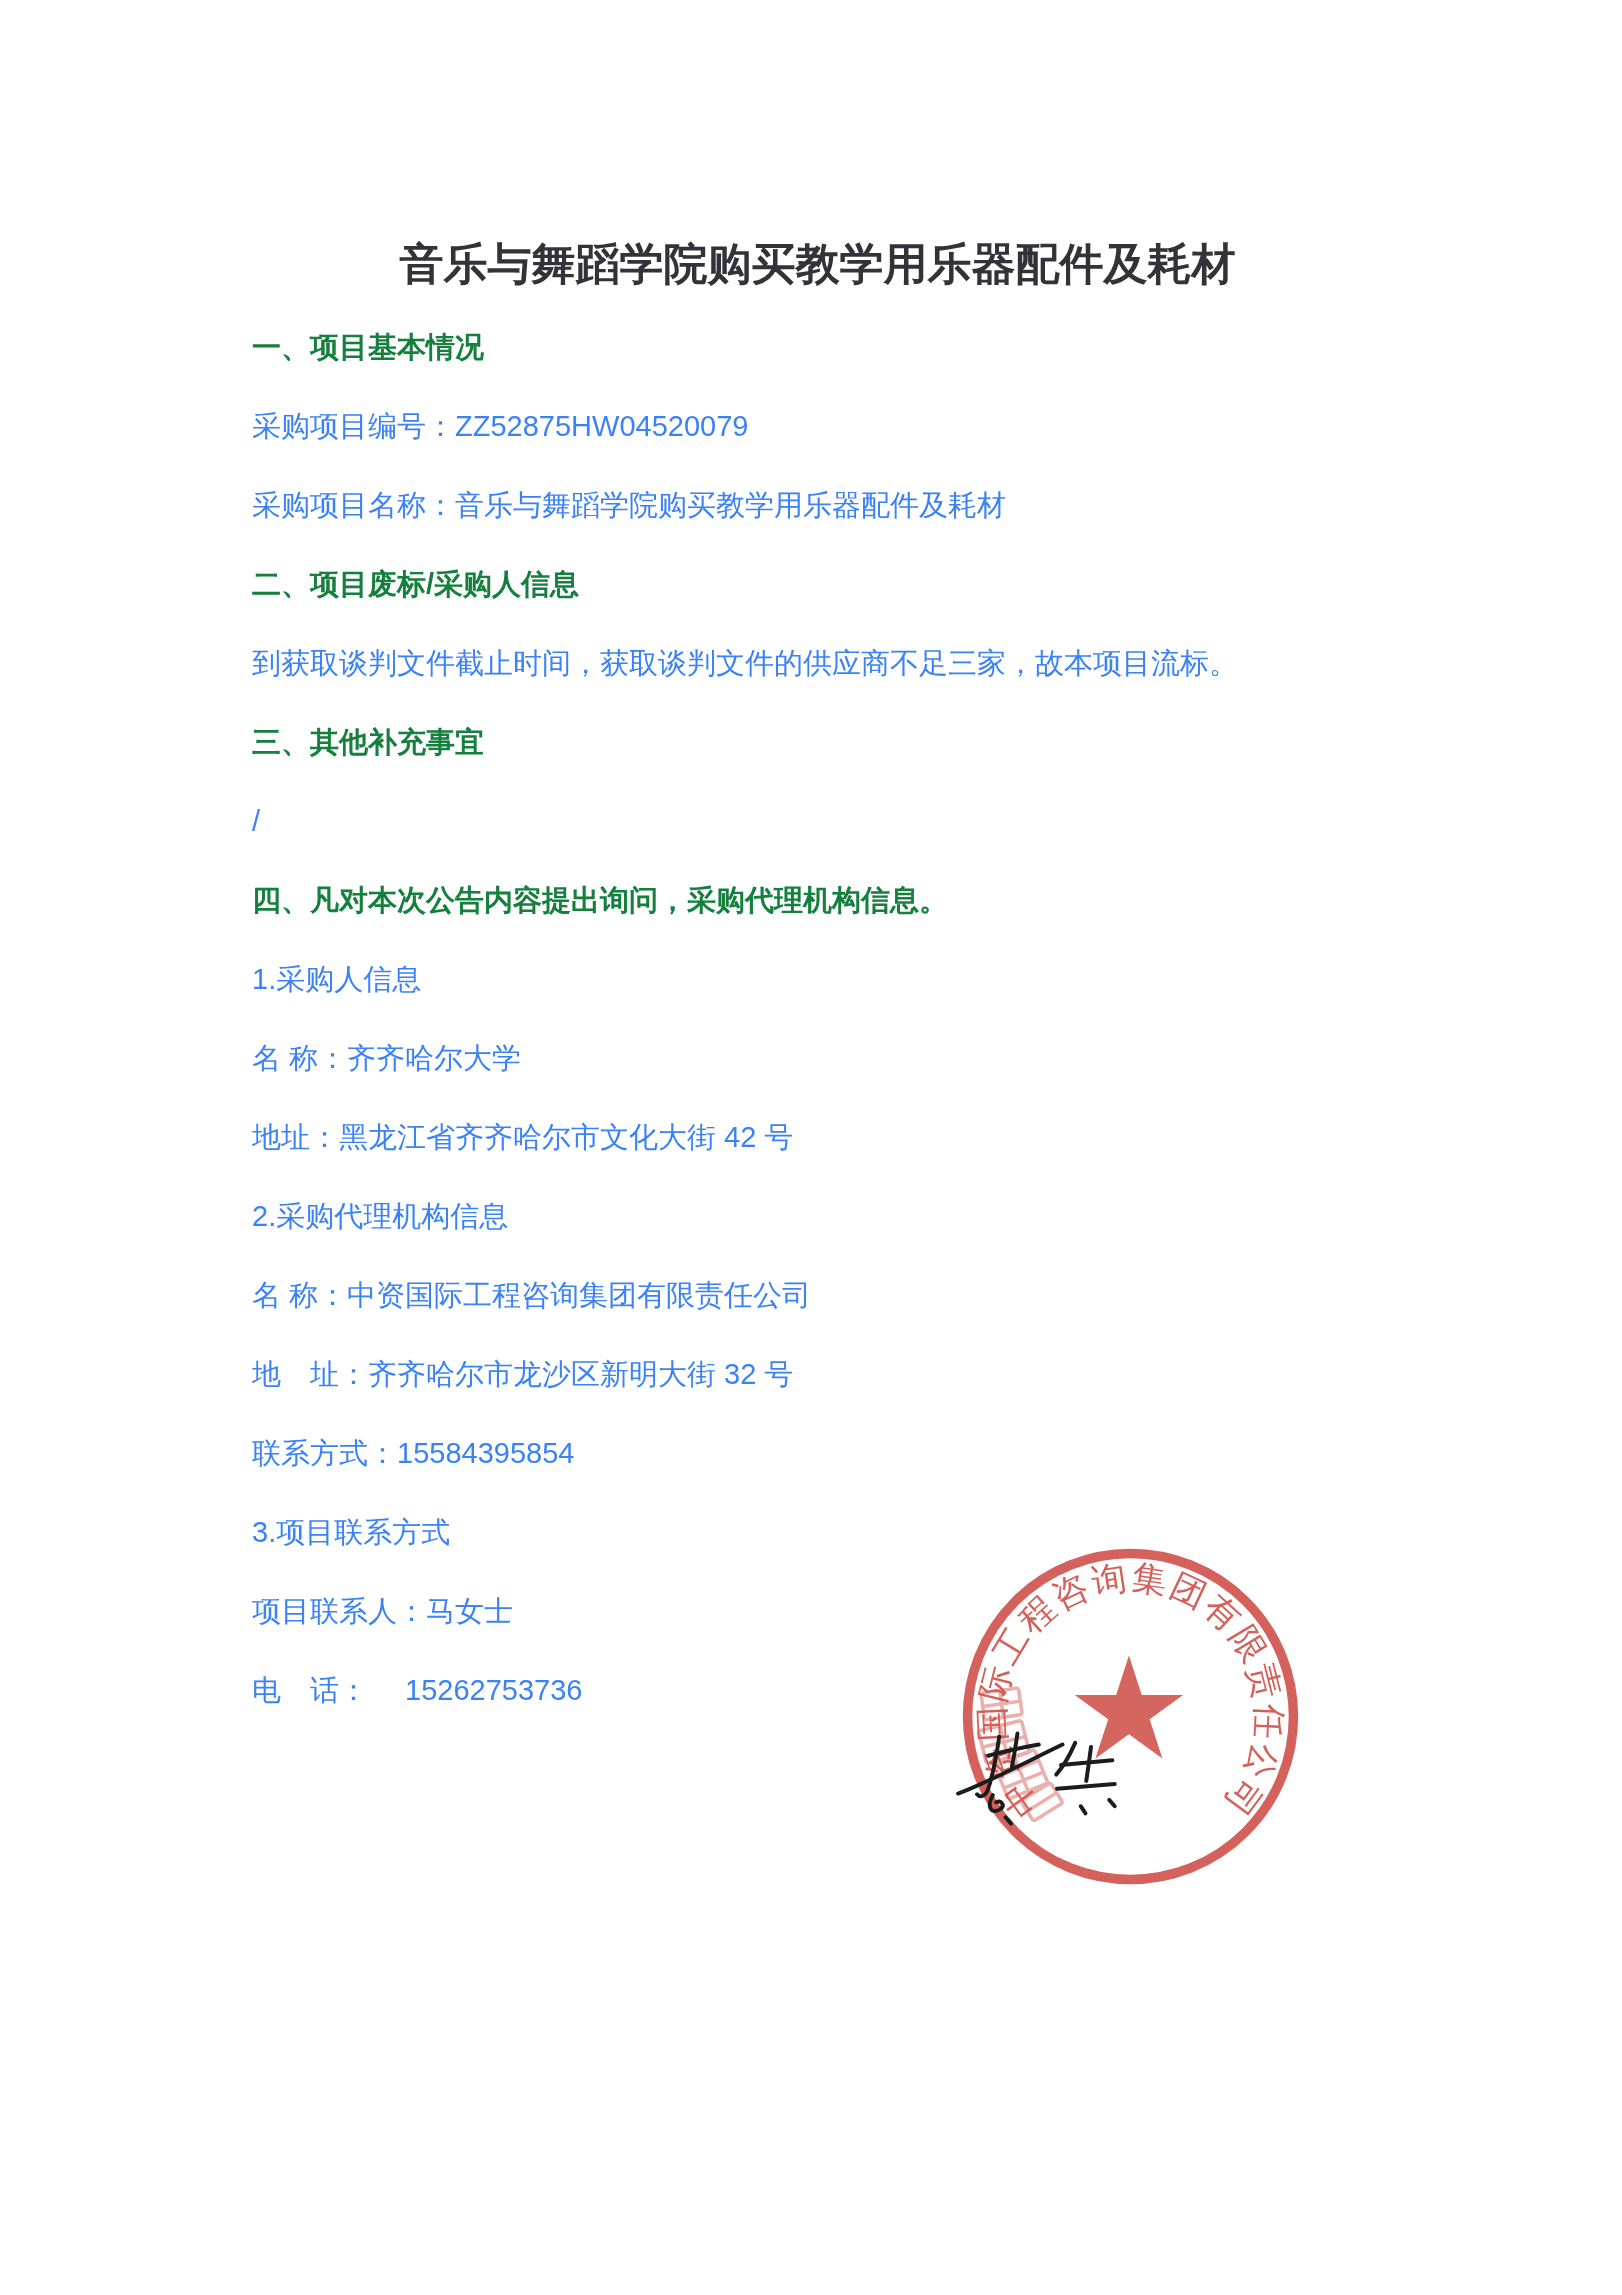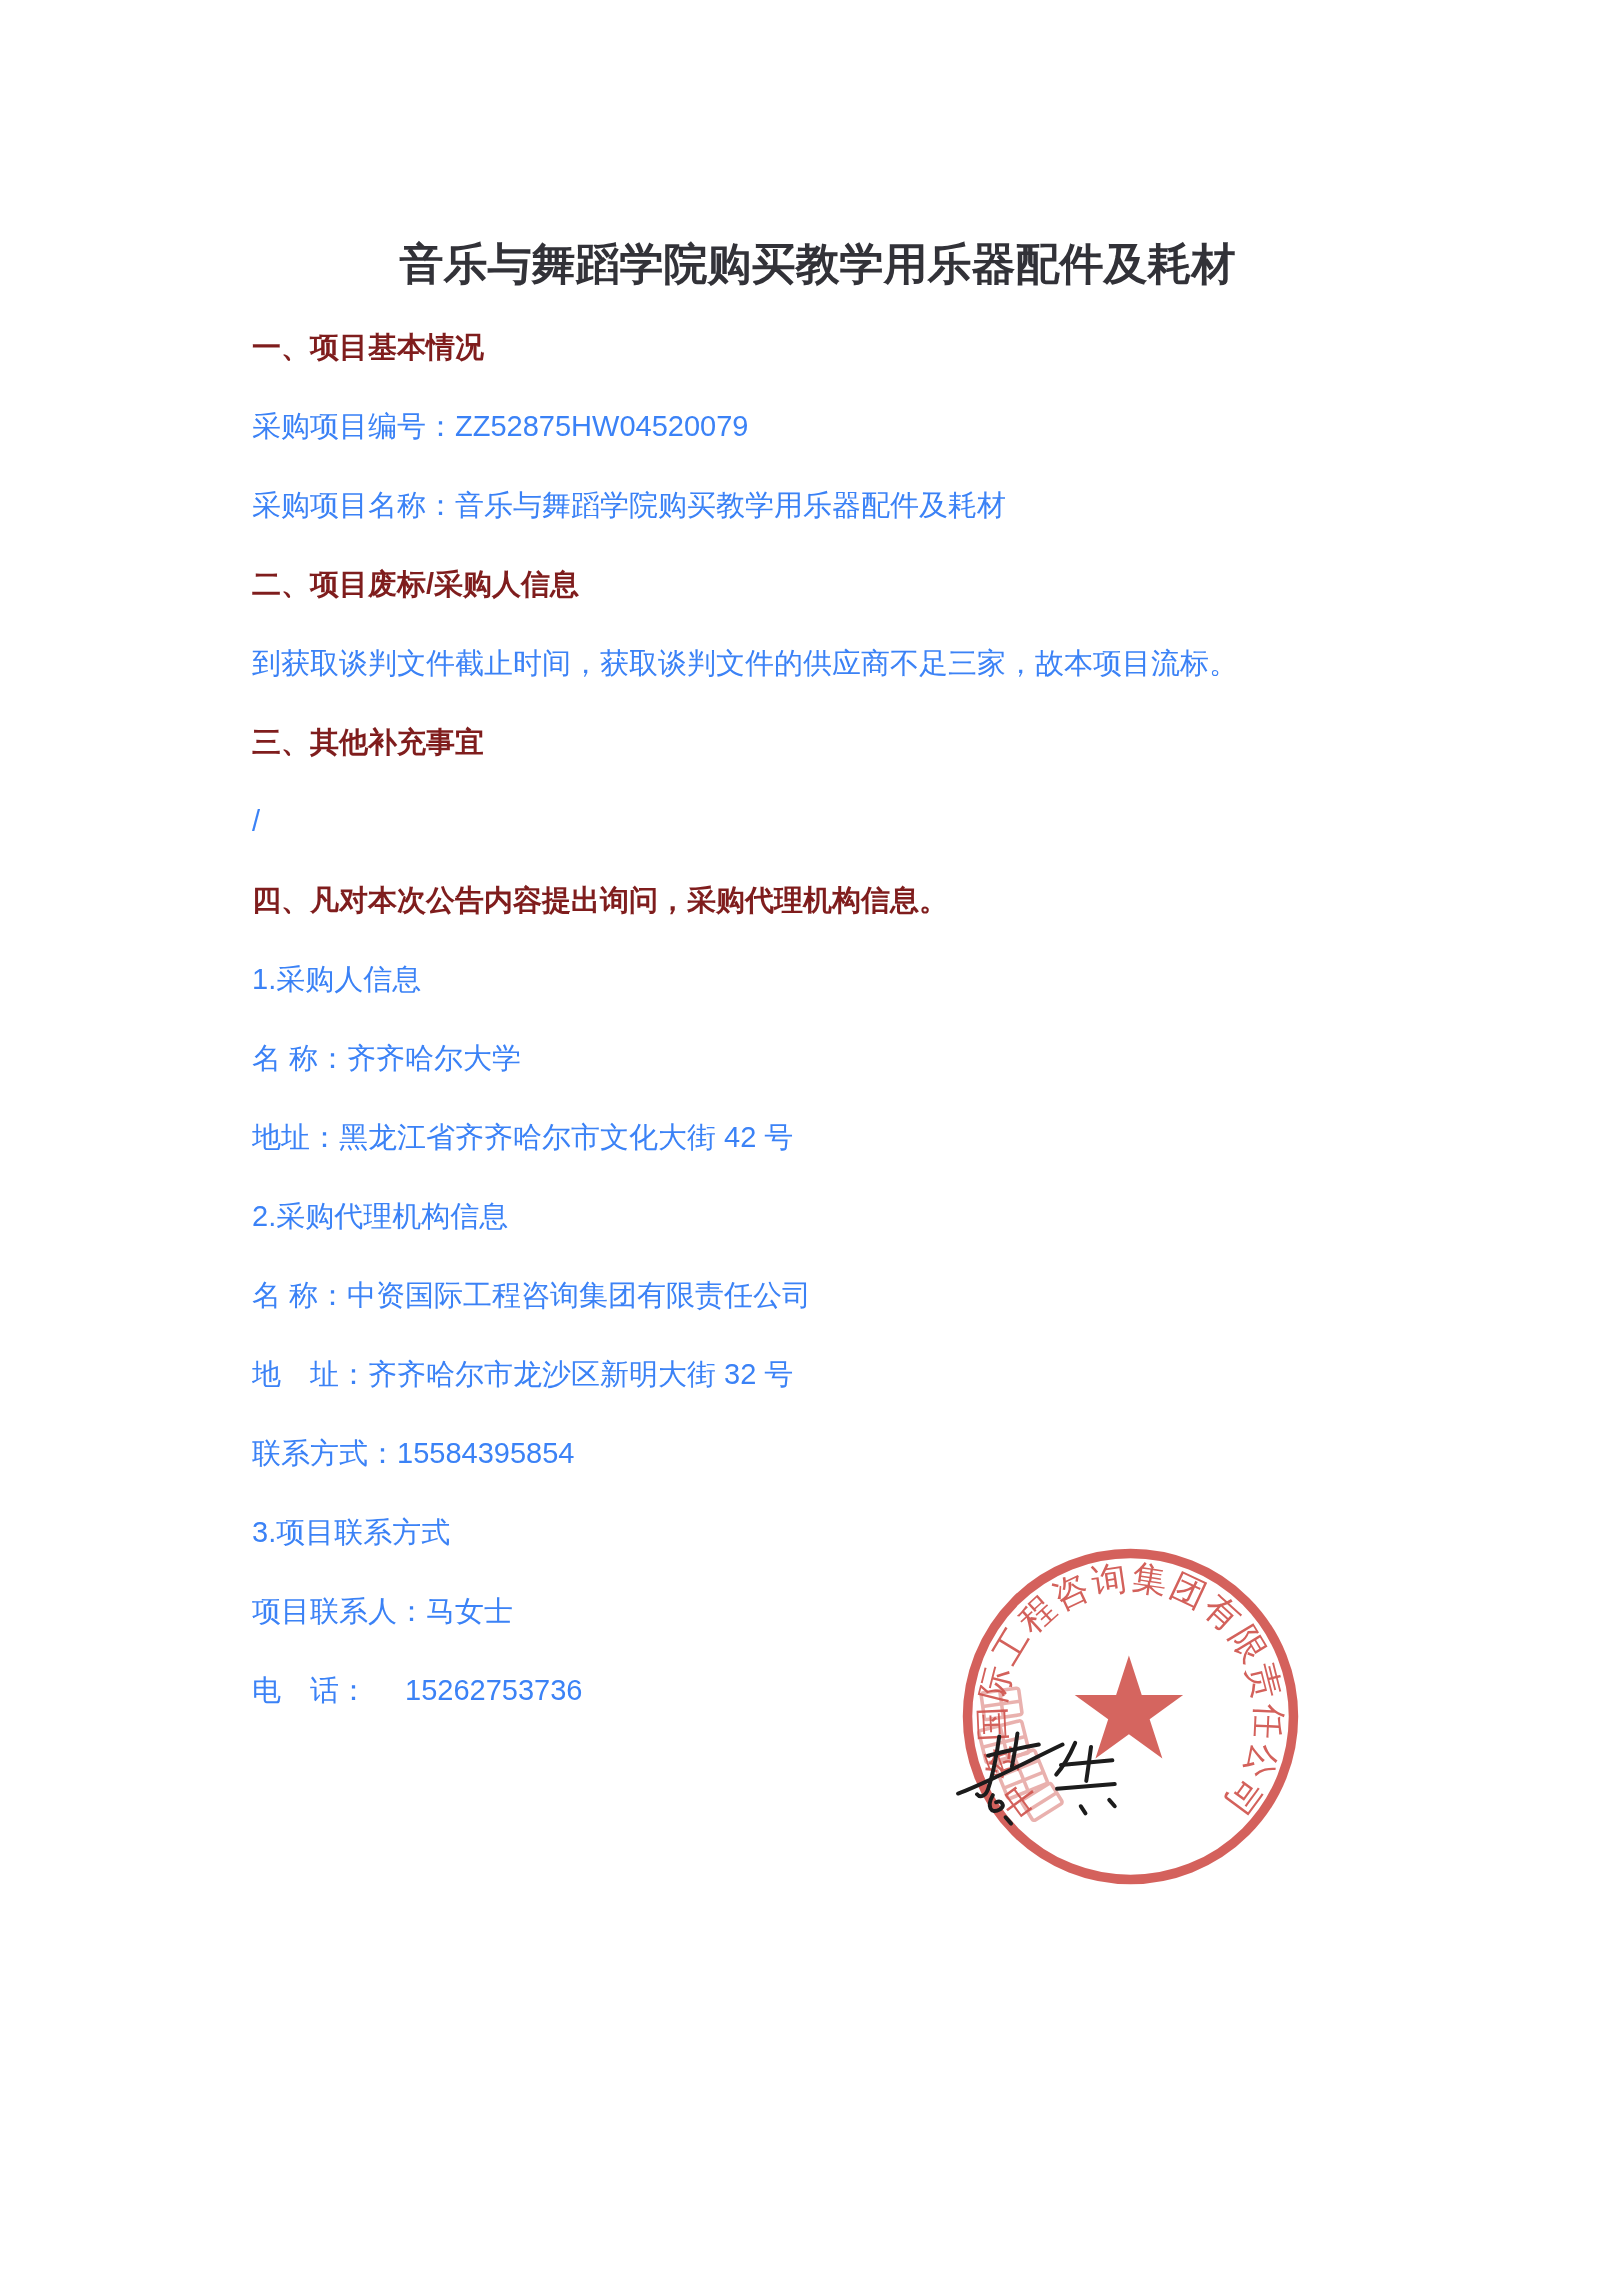--- a/index.html
+++ b/index.html
@@ -26,21 +26,21 @@
   }
   .line {
     font-size: 29px;
     color: #3b82f6;
     height: 79px; line-height: 79px;
     margin: 0;
     white-space: pre;
   }
   .line.bold {
     font-weight: bold;
-    color: #7f1d1d;
+    color: #15803d;
   }
   .stamp-wrap {
     position: absolute;
     left: 962px; top: 1548px;
     width: 337px; height: 337px;
   }
   .signature-wrap {
     position: absolute;
     left: 947px; top: 1727px;
     width: 182px; height: 107px;

